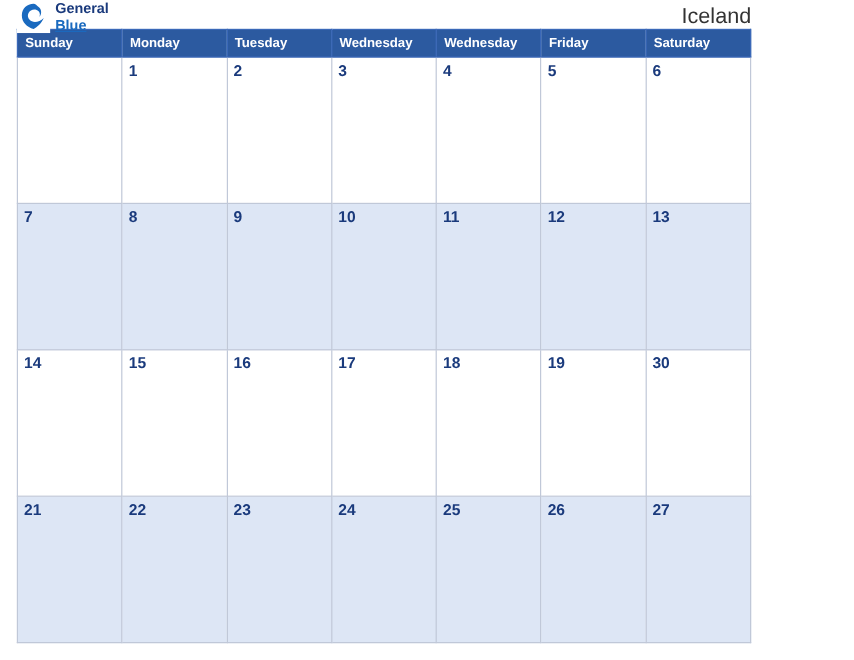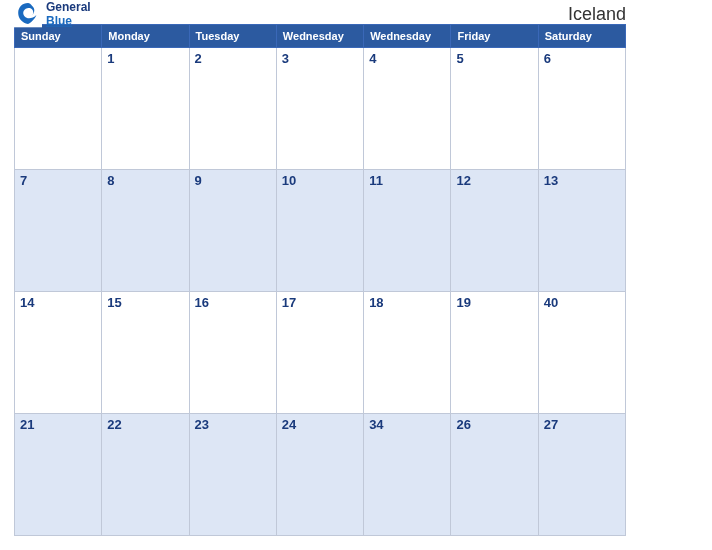--- a/index.html
+++ b/index.html
@@ -188,38 +188,38 @@
           <td class="white-bg">
             <span class="day-number">17</span>
           </td>
           <td class="white-bg">
             <span class="day-number">18</span>
           </td>
           <td class="white-bg">
             <span class="day-number">19</span>
           </td>
           <td class="white-bg">
-            <span class="day-number">40</span>
+            <span class="day-number">30</span>
           </td>
         </tr>
         <tr>
           <td class="blue-bg">
             <span class="day-number">21</span>
           </td>
           <td class="blue-bg">
             <span class="day-number">22</span>
           </td>
           <td class="blue-bg">
             <span class="day-number">23</span>
           </td>
           <td class="blue-bg">
             <span class="day-number">24</span>
           </td>
           <td class="blue-bg">
-            <span class="day-number">34</span>
+            <span class="day-number">25</span>
           </td>
           <td class="blue-bg">
             <span class="day-number">26</span>
           </td>
           <td class="blue-bg">
             <span class="day-number">27</span>
           </td>
         </tr>
       </tbody>
   </table>

